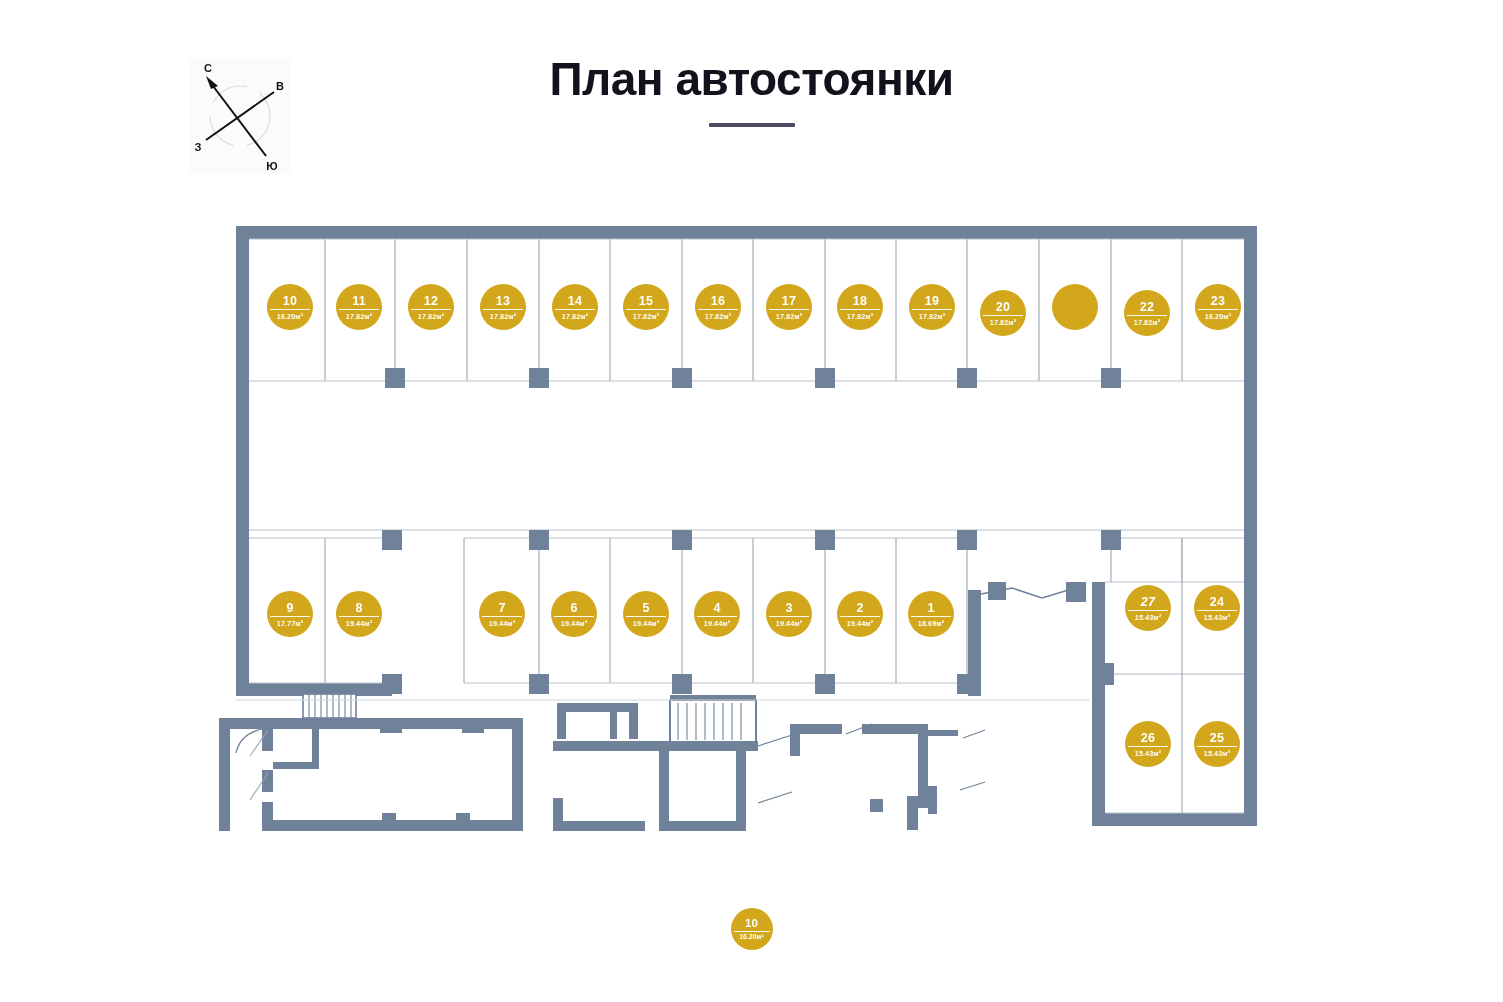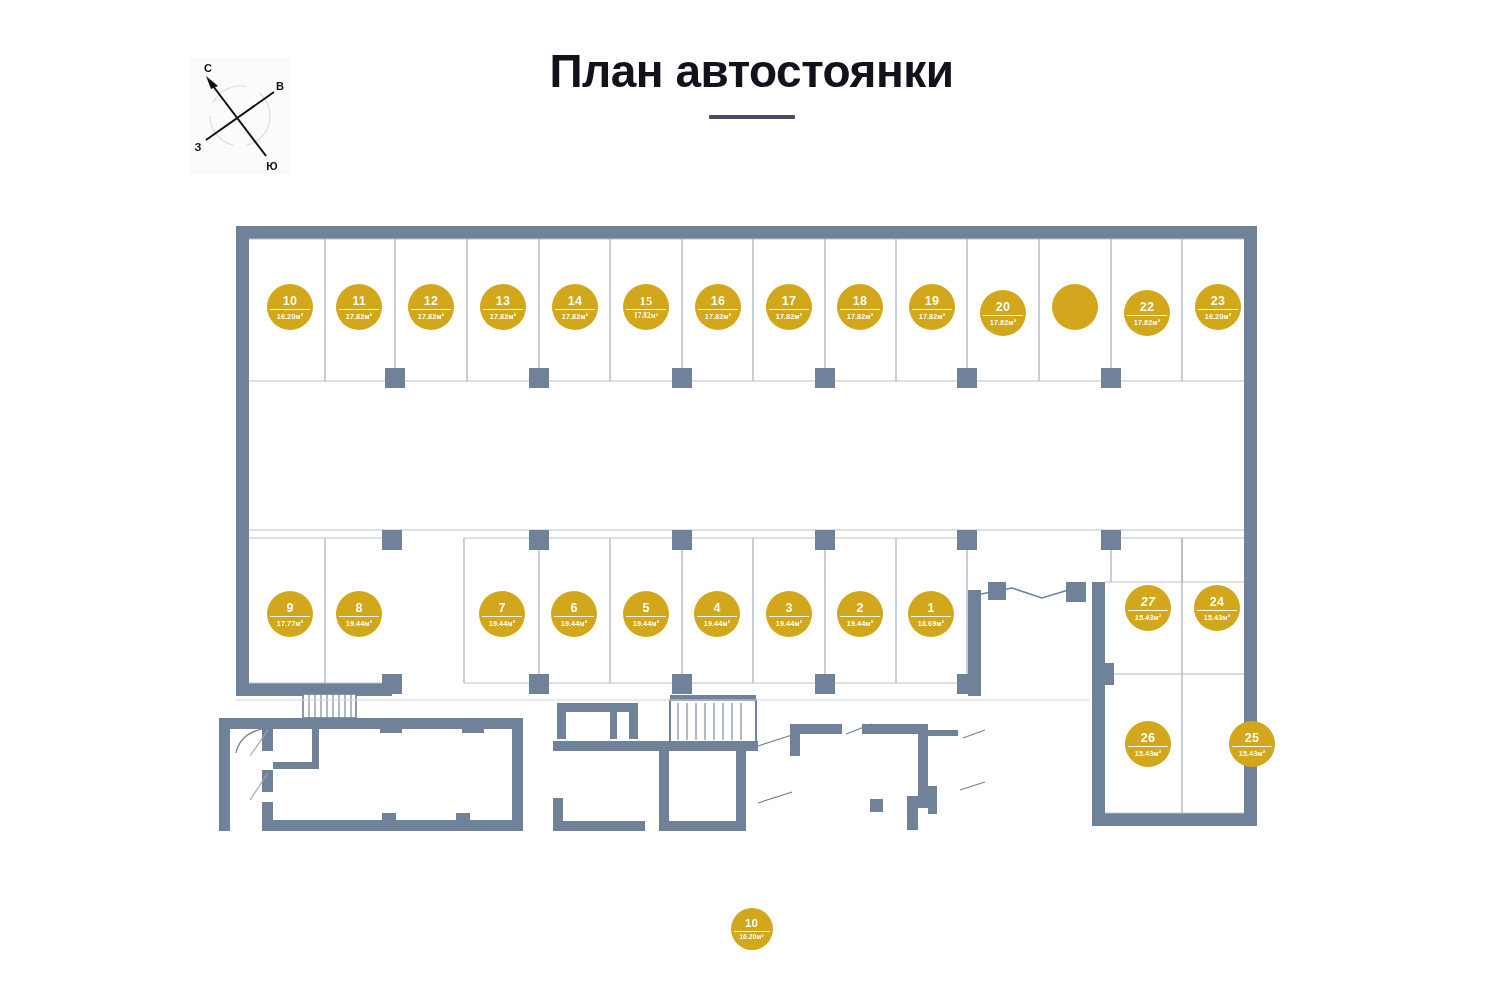--- a/index.html
+++ b/index.html
@@ -23,21 +23,21 @@
     top: 46px;
     width: 1503px;
     text-align: center;
   }
   #page-title {
     font-size: 46px;
     font-weight: 700;
     color: #12121c;
     letter-spacing: -0.5px;
     line-height: 1.1;
-    margin: 0;
+    margin: 8px;
   }
   #title-rule {
     width: 86px;
     height: 4px;
     background: #4a4a63;
     margin: 18px auto 0 auto;
     border-radius: 1px;
   }
 
   
@@ -398,21 +398,21 @@
       <div class="marker" style="left: 503px; top: 117px;">
         <span class="m-num">13</span>
         <span class="m-rule"></span>
         <span class="m-area">17.82м²</span>
       </div>
       <div class="marker" style="left: 575px; top: 117px; text-align: center;">
         <span class="m-num">14</span>
         <span class="m-rule"></span>
         <span class="m-area">17.82м²</span>
       </div>
-      <div class="marker" style="left: 646px; top: 117px; font-family: Liberation Serif, serif;">
+      <div class="marker" style="left: 646px; top: 117px;">
         <span class="m-num">15</span>
         <span class="m-rule"></span>
         <span class="m-area">17.82м²</span>
       </div>
       <div class="marker" style="left: 718px; top: 117px;">
         <span class="m-num">16</span>
         <span class="m-rule"></span>
         <span class="m-area">17.82м²</span>
       </div>
       <div class="marker" style="left: 789px; top: 117px;">
@@ -503,21 +503,21 @@
       <div class="marker" style="left: 1217px; top: 418px;">
         <span class="m-num">24</span>
         <span class="m-rule"></span>
         <span class="m-area">15.43м²</span>
       </div>
       <div class="marker" style="left: 1148px; top: 554px;">
         <span class="m-num">26</span>
         <span class="m-rule"></span>
         <span class="m-area">15.43м²</span>
       </div>
-      <div class="marker" style="left: 1252px; top: 554px; text-align: center;">
+      <div class="marker" style="left: 1217px; top: 554px; text-align: center;">
         <span class="m-num">25</span>
         <span class="m-rule"></span>
         <span class="m-area">15.43м²</span>
       </div>
     </div>
 </div>
 
 <div id="legend">
   <div id="legend-marker">
     <span class="m-num">10</span>

